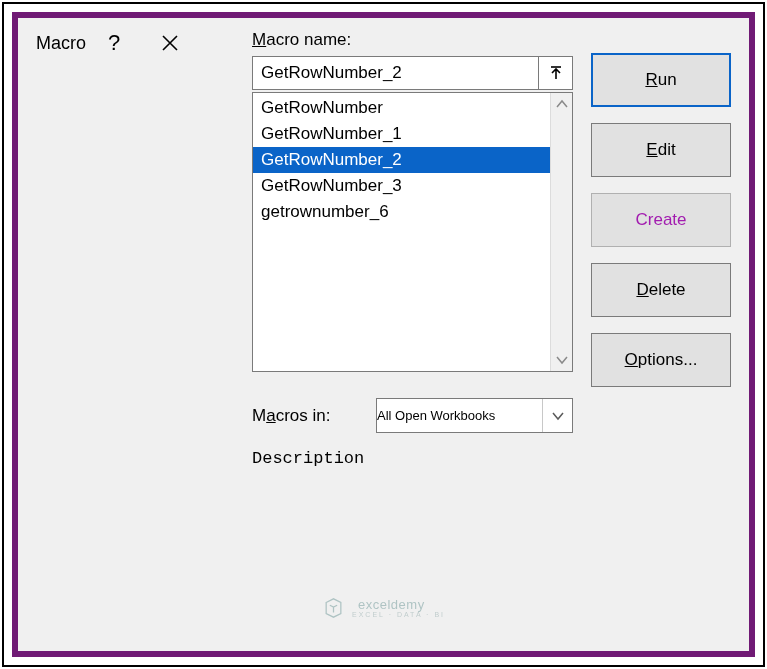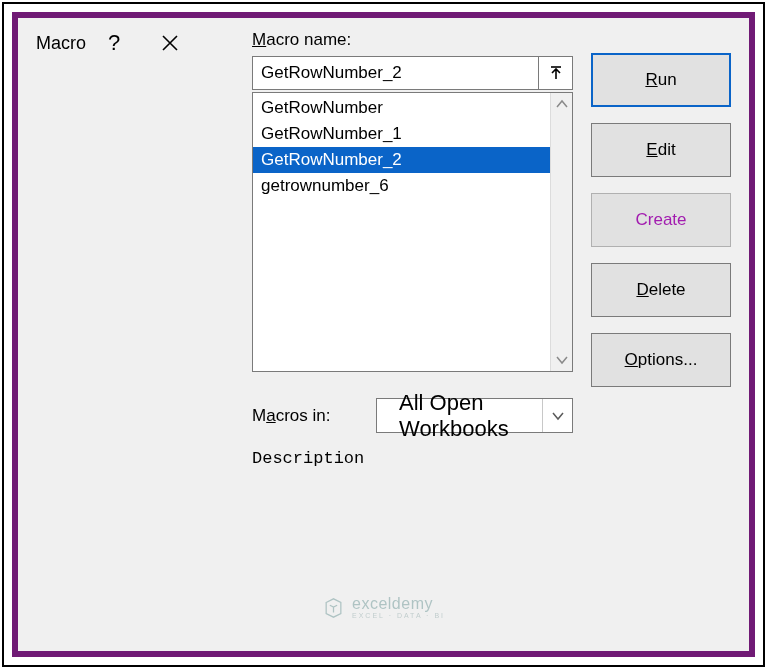--- a/index.html
+++ b/index.html
@@ -148,22 +148,22 @@
   .select-wrap {
     flex: 1;
     display: flex;
     height: 35px;
     border: 1px solid #7a7a7a;
     background: #fff;
     align-items: center;
   }
   .select-text {
     flex: 1;
-    padding: 0 22px;
-    font-size: 22px;
+    padding: 0 0;
+    font-size: 13px;
   }
   .select-arrow {
     width: 30px;
     height: 100%;
     border-left: 1px solid #c8c8c8;
     display: flex;
     align-items: center;
     justify-content: center;
   }
   .select-arrow svg { width: 14px; height: 14px; fill: #5a5a5a; }
@@ -213,23 +213,24 @@
   }
   .watermark .wm-icon {
     width: 22px; height: 22px;
   }
   .watermark .wm-text {
     display: flex;
     flex-direction: column;
     line-height: 1;
   }
   .watermark .wm-title {
-    font-size: 16px;
+    font-size: 13px;
     color: #7aa0a0;
     letter-spacing: 0.5px;
+    margin-left: 6px;
   }
   .watermark .wm-sub {
     font-size: 7px;
     color: #9ab0b0;
     letter-spacing: 2px;
   }
 </style>
 </head>
 <body>
 
@@ -261,20 +262,21 @@
             <path d="M3 2 L13 2" stroke="#000" stroke-width="1.6"></path>
           </svg>
         </button>
       </div>
 
       <div class="listbox">
         <div class="list-inner">
           <div class="list-item">GetRowNumber</div>
           <div class="list-item">GetRowNumber_1</div>
           <div class="list-item selected">GetRowNumber_2</div>
+          <div class="list-item">GetRowNumber_3</div>
           <div class="list-item">getrownumber_6</div>
         </div>
         <div class="scrollbar">
           <svg viewBox="0 0 14 14">
                 <path d="M2 10 L7 4 L12 10" stroke="#8a8a8a" stroke-width="1.5" fill="none"></path>
               </svg>
           <svg viewBox="0 0 14 14">
                 <path d="M2 4 L7 10 L12 4" stroke="#8a8a8a" stroke-width="1.5" fill="none"></path>
               </svg>
         </div>

